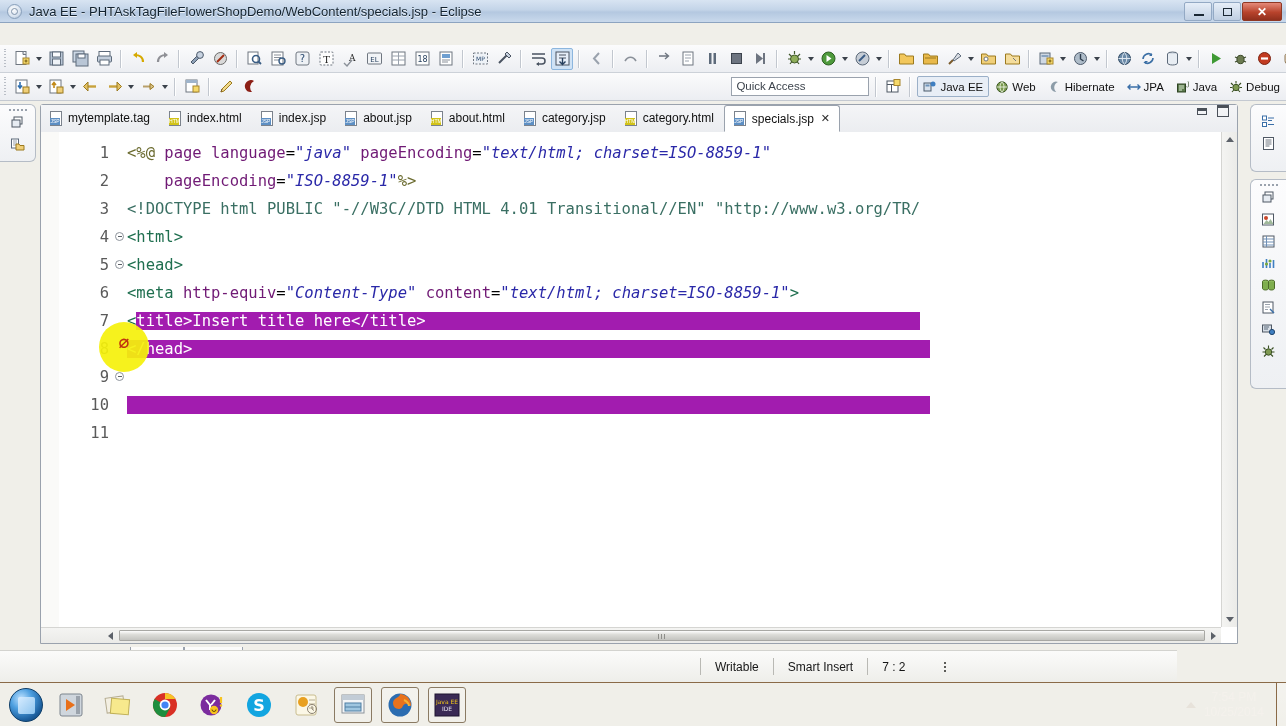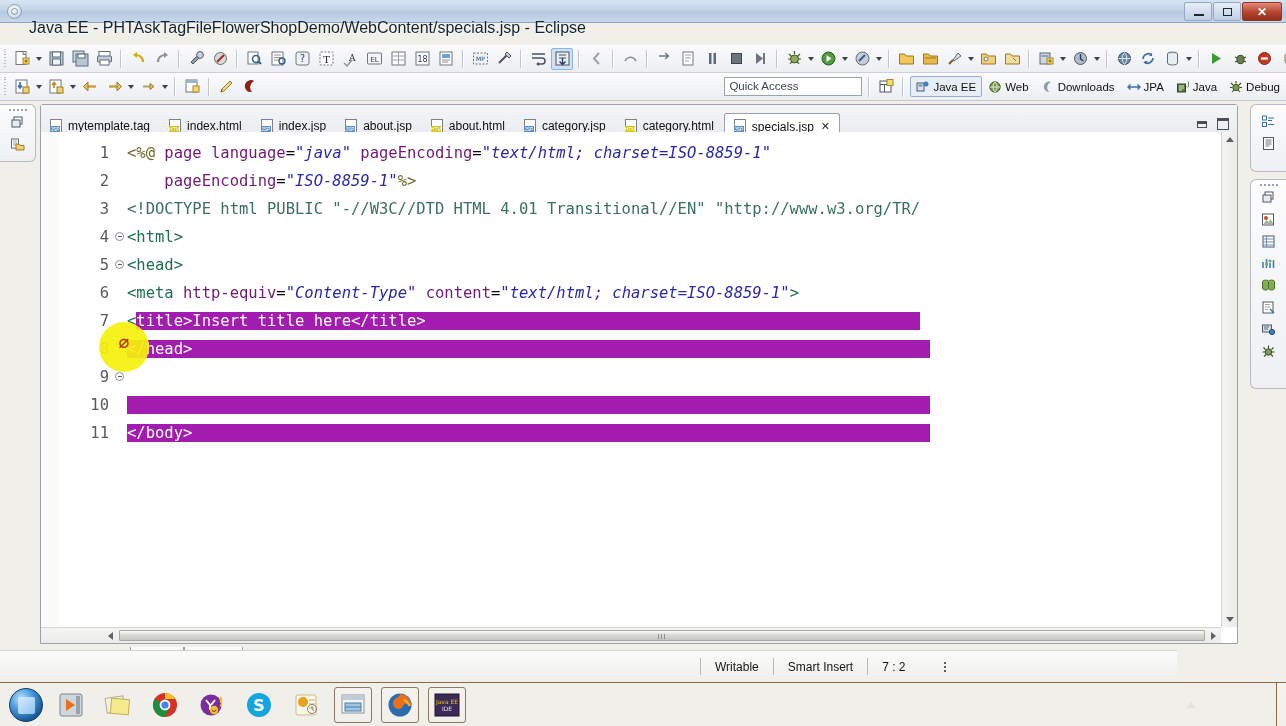--- a/index.html
+++ b/index.html
@@ -22,22 +22,22 @@
   .tb-icon{
     position:absolute;left:7px;top:4px;width:15px;height:15px;border-radius:50%;
     background:radial-gradient(circle at 40% 35%,#fdfdfd 0%,#d7e2ef 60%,#9bb0c8 100%);
     border:1px solid #89a0bb;box-sizing:border-box;
   }
   .tb-icon:after{
     content:"";position:absolute;left:3px;top:3px;width:7px;height:7px;border-radius:50%;
     border:1.5px solid #7f93ab;box-sizing:border-box;
   }
   .tb-title{
-    position:absolute;left:29px;top:20px;height:16px;line-height:16px;
-    font-size:16px;color:#12222f;white-space:nowrap;
+    position:absolute;left:29px;top:4px;height:16px;line-height:16px;
+    font-size:13px;color:#12222f;white-space:nowrap;
     text-shadow:0 1px 0 rgba(255,255,255,.75);
   }
   .winbtns{position:absolute;right:4px;top:2px;height:19px;display:flex;gap:1px;}
   .winbtn{
     width:28px;height:19px;
     background:linear-gradient(to bottom,#e6eef8,#c0cfe2);
     border:1px solid #93a9c4;box-sizing:border-box;border-radius:2px;
     position:relative;
   }
   .winbtn.close{
@@ -145,21 +145,21 @@
 
   
   .editor-area{
     position:absolute;left:40px;top:3px;width:1198px;height:540px;
     background:#fafaf8;border:1px solid #9aa2ad;box-sizing:border-box;
     border-radius:3px 3px 0 0;
   }
   .tabrow{
     position:absolute;left:0;top:0;width:100%;height:43px;
     background:linear-gradient(to bottom,#f4f5f7,#e6e8ec);
-    border-bottom:1px solid #9aa2ad;box-sizing:border-box;display:flex;align-items:center;
+    border-bottom:1px solid #9aa2ad;box-sizing:border-box;display:flex;align-items:flex-start;
   }
   .etab{
     height:26px;display:flex;align-items:center;gap:5px;padding:0 9px 0 8px;
     font-size:12px;color:#101010;white-space:nowrap;box-sizing:border-box;
     border-right:1px solid transparent;
   }
   .etab.active{
     background:#fff;border:1px solid #9aa2ad;border-bottom:1px solid #fff;
     border-radius:3px 3px 0 0;height:27px;margin-bottom:-1px;
   }
@@ -704,21 +704,21 @@
             </svg>
         </span>
         <span>Web</span>
       </div>
       <div class="persp-btn">
         <span class="pic">
           <svg viewBox="0 0 14 14" width="14" height="14">
               <path d="M10 2a5.2 5.2 0 10-1.8 10A6 6 0 0110 2z" fill="#8c9ca8"></path>
             </svg>
         </span>
-        <span>Downloads</span>
+        <span>Hibernate</span>
       </div>
       <div class="persp-btn">
         <span class="pic">
           <svg viewBox="0 0 14 14" width="14" height="14">
               <path d="M1 7h12M3.5 4.5L1 7l2.5 2.5M10.5 4.5L13 7l-2.5 2.5" stroke="#3a6fa8" stroke-width="1.4" fill="none"></path>
             </svg>
         </span>
         <span>JPA</span>
       </div>
       <div class="persp-btn">
@@ -944,21 +944,20 @@
           <div class="ln">
             <span class="num">9</span>
             <span class="foldmark"></span>
           </div>
           <div class="ln">
             <span class="num">10</span>
             <span class="src"><span class="sel">                                                                                      </span></span>
           </div>
           <div class="ln">
             <span class="num">11</span>
-            <span class="src"><span class="sel">&lt;/body&gt;                                                                               </span></span>
           </div>
         </div>
 
         <div class="hl-circle"></div>
         <div class="hl-cursor">⌀</div>
 
         <div class="code-scroll-v">
           <div class="sb-arrow up"></div>
           <div class="sb-arrow down"></div>
         </div>

